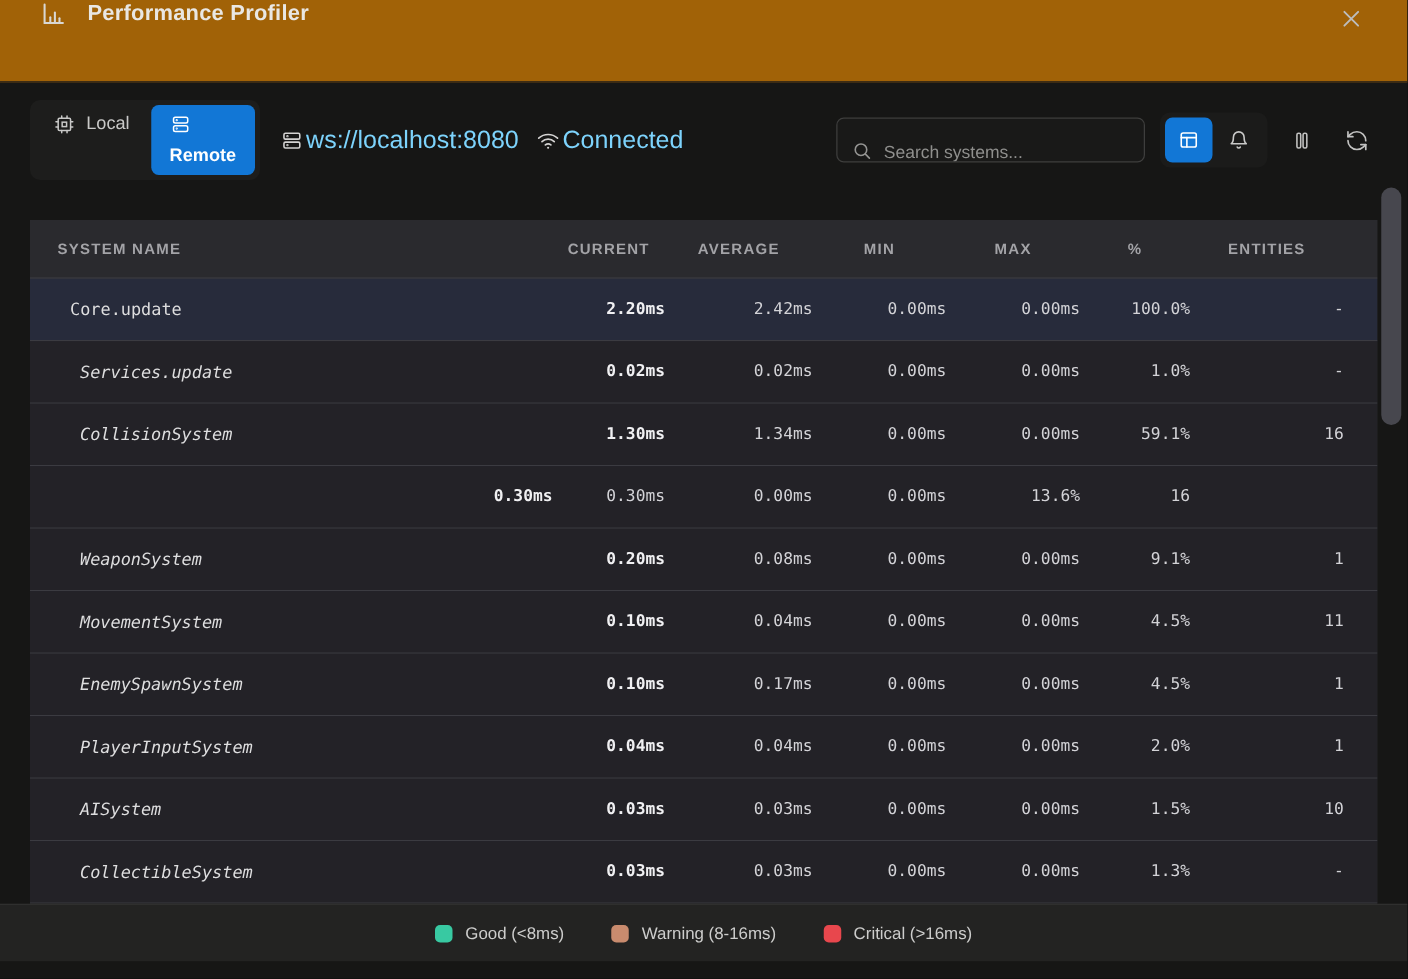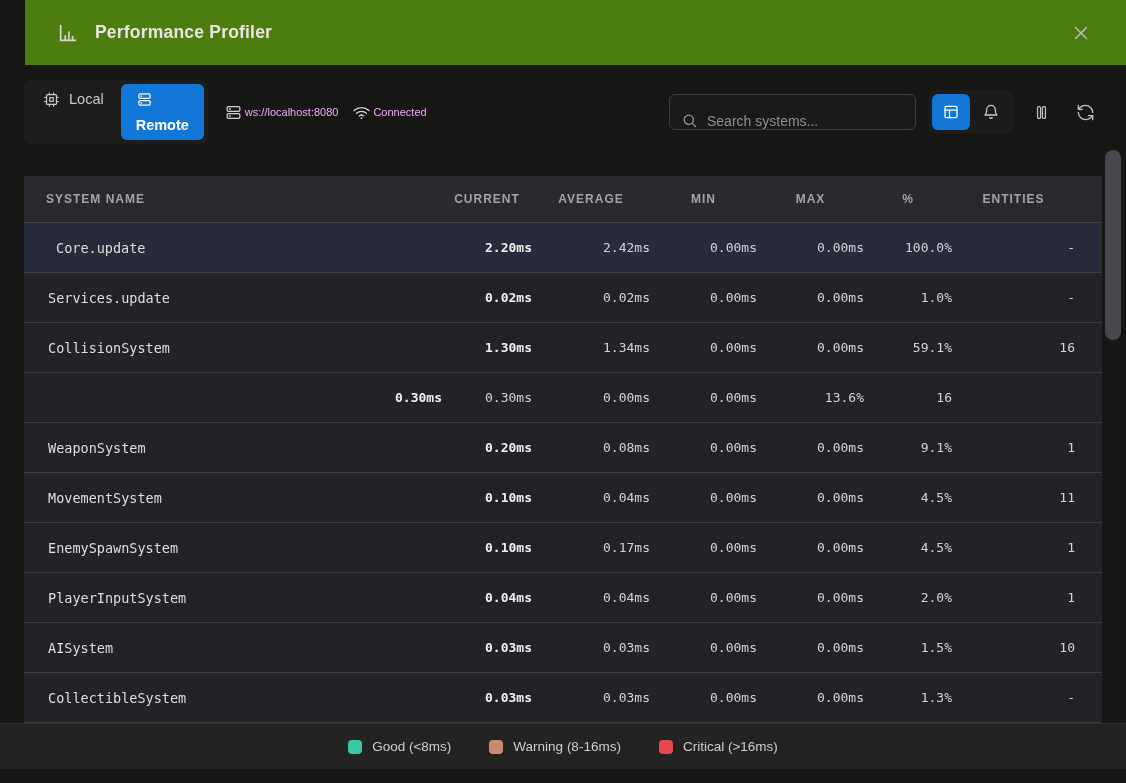--- a/index.html
+++ b/index.html
@@ -2,31 +2,31 @@
 <html><head>
 <meta charset="utf-8">
 <style>
   * { margin:0; padding:0; box-sizing:border-box; }
   html,body { width:1126px; height:783px; overflow:hidden; background:#0d0d0d; }
   body { font-family:"Liberation Sans", sans-serif; }
 
   .window { position:relative; width:1126px; height:783px; display:flex; flex-direction:column; background:#161615; }
 
   
-  .titlebar { flex:0 0 66px; background:#4d7c0f; display:flex; align-items:center; padding:0 30px 0 32px; border-bottom:1px solid #1c1b1a;margin-left:25px; }
+  .titlebar { flex:0 0 66px; background:#a16207; display:flex; align-items:flex-start; padding:0 30px 0 32px; border-bottom:1px solid #1c1b1a; }
   .app-icon { color:#d9d7d3; margin-right:16px; display:flex; }
   .page-title { font-size:17.5px; font-weight:700; color:#e9e7e3; letter-spacing:.2px; }
   .close-btn { margin-left:auto; background:none; border:none; color:#bcbcbc; display:flex; cursor:pointer; padding:4px; }
 
   
   .toolbar { display:flex; align-items:center; margin:24px 24px 0; height:44px; }
   .mode-group { display:flex; background:#1d1d1c; border-radius:8px; padding:4px; gap:2px; }
   .mode-btn { display:flex; gap:9px; padding:7px 15px; border-radius:6px; border:none; background:transparent; color:#c9c9c8; font-size:14.5px; font-family:inherit; cursor:pointer; }
   .mode-btn.active { background:#1277d6; color:#ffffff; font-weight:700;flex-direction:column; }
-  .conn { display:flex; align-items:center; margin-left:16px; color:#f0abfc; font-size:11px; gap:14px; }
+  .conn { display:flex; align-items:center; margin-left:16px; color:#7dd3fc; font-size:20px; gap:14px; }
   .conn-part { display:flex; align-items:center; gap:2px; }
   .conn svg { color:#d4d3d2; }
 
   .search { margin-left:auto; width:247px; height:36px; background:#191918; border:1px solid #3e3e3d; border-radius:6px; display:flex; align-items:flex-end; padding:0 11px; gap:9px; color:#959593; }
   .search input { flex:1; min-width:0; background:transparent; border:none; outline:none; color:#d0d0cf; font-size:14px; font-family:inherit; }
   .search input::placeholder { color:#8f8f8d; }
 
   .view-group { display:flex; background:#1b1b1a; border-radius:8px; padding:4px; gap:2px; margin-left:12px; }
   .icon-btn { width:38px; height:36px; display:flex; align-items:center; justify-content:center; background:transparent; border:none; border-radius:6px; color:#c9c9c8; cursor:pointer; }
   .icon-btn.active { background:#1277d6; color:#fff; }
@@ -34,21 +34,21 @@
 
   
   .table-wrap { flex:1; min-height:0; margin:42px 24px 0; background:#232227; overflow:hidden; display:flex; flex-direction:column; --cols: minmax(0,1fr) 90px 118px 107px 107px 88px 123px; }
   .thead { display:grid; grid-template-columns:var(--cols); padding-right:27px; height:47px; align-items:center; background:#2a2a2e; border-bottom:1px solid #3f3f45; }
   .th { font-size:12px; font-weight:700; letter-spacing:1px; color:#a3a3a7; text-align:center; white-space:nowrap; }
   .th.name-col { text-align:left; padding-left:22px; }
   .trow { display:grid; grid-template-columns:var(--cols); padding-right:27px; height:50px; align-items:center; background:#232227; border-bottom:1px solid #3b3b41; cursor:pointer; }
   .trow.selected { background:#272b3b; }
   .td { font-family:"DejaVu Sans Mono", monospace; font-size:13px; color:#d3d3d7; text-align:right; white-space:nowrap; }
   .td.name-col { text-align:left; padding-left:32px; color:#dededf; font-size:13.5px; }
-  .trow.child .td.name-col { padding-left:24px; }
+  .trow.child .td.name-col { padding-left:40px;font-style:italic; }
   .td.current-col { font-weight:700; color:#f0f0f2; }
 
   
   .footer { flex:0 0 46px; background:#232322; border-top:1px solid #2f2f2e; display:flex; align-items:center; justify-content:center; gap:38px; }
   .legend-item { display:flex; align-items:center; gap:10px; color:#cdcdcc; font-size:13.5px; }
   .swatch { width:14px; height:14px; border-radius:4px; flex:0 0 auto; }
 
   
   .scrollbar-thumb { position:absolute; right:5px; top:150px; width:16px; height:190px; border-radius:8px; background:#47474e; }
 

